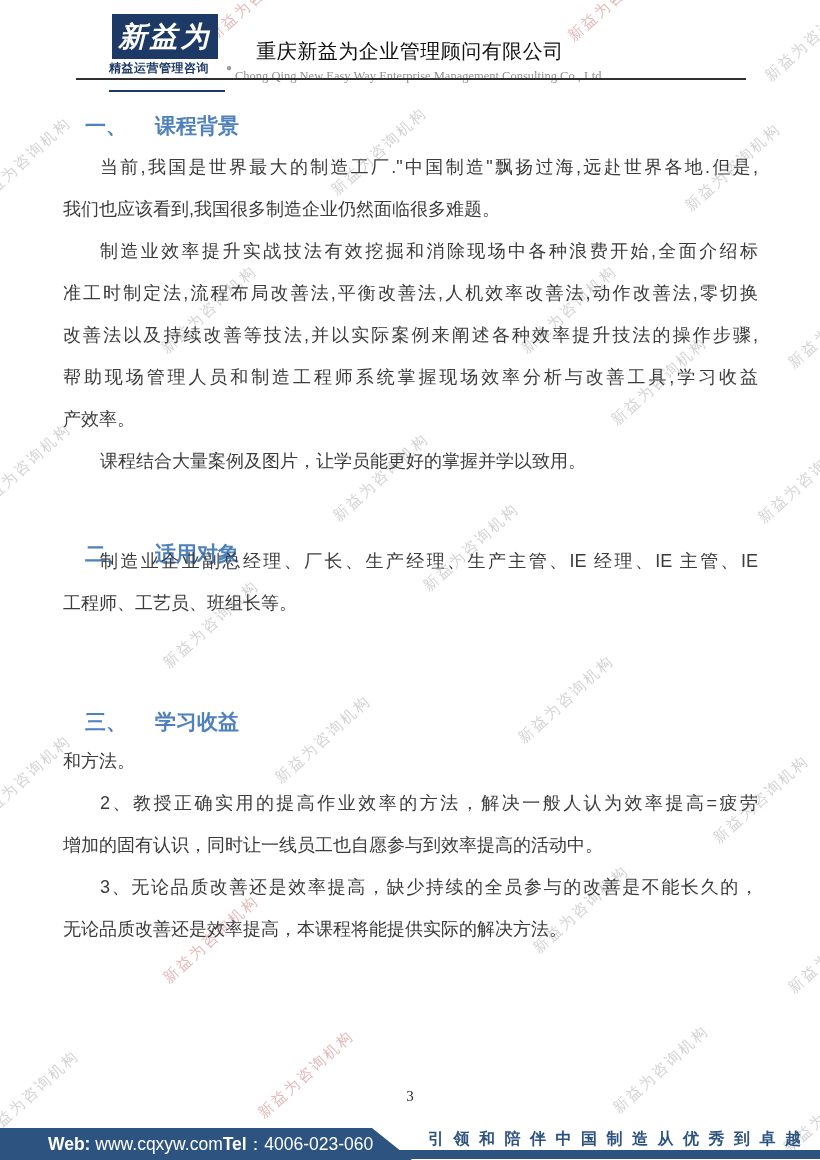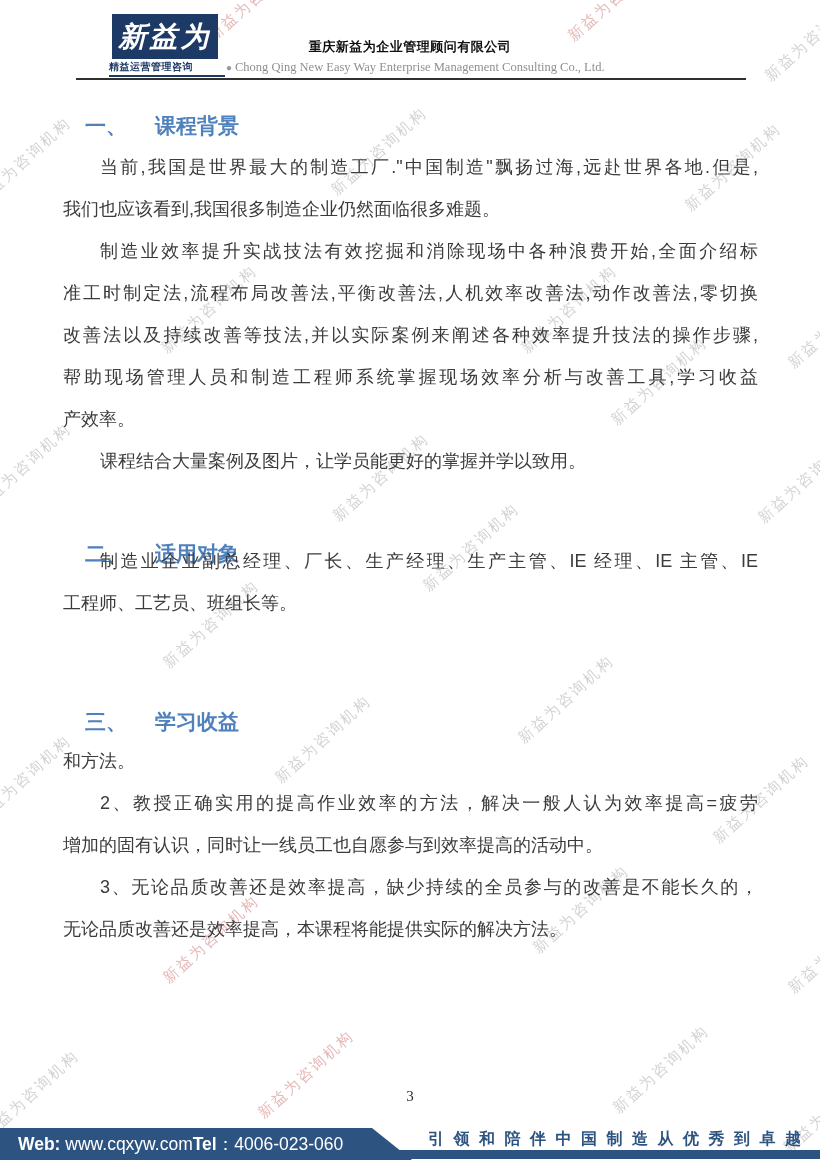--- a/index.html
+++ b/index.html
@@ -19,28 +19,28 @@
   
   .hdr { position:absolute; z-index:2; }
   .logo-box {
     left:112px; top:14px; width:106px; height:45px;
     background:#1d3a66; color:#ffffff;
     font-size:28px; font-weight:bold; font-style:italic;
     letter-spacing:3px; text-align:center; line-height:45px;
   }
   .logo-tagline {
     left:109px; top:60px; width:116px;
-    color:#1d3a66; font-size:10px; font-weight:bold;
+    color:#1d3a66; font-size:12px; font-weight:bold;
     letter-spacing:0.5px; white-space:nowrap;
-    border-bottom:2px solid #1d3a66; padding-bottom:1px;
+    border-bottom:2px solid #1d3a66; padding-bottom:13px;
   }
   .logo-dot { left:226px; top:62px; color:#9a9a9a; font-size:10px; }
   .company { left:235px; top:38px; width:350px; text-align:center; }
   .company-cn {
-    font-size:13px; font-weight:bold; color:#101010; letter-spacing:0.5px;
+    font-size:20px; font-weight:normal; color:#101010; letter-spacing:0.5px;
     white-space:nowrap;
   }
   .company-en {
     margin-top:4px; font-family:"Liberation Serif", serif;
     font-size:12.5px; color:#8f8f8f; white-space:nowrap;
   }
   .hdr-rule { left:76px; top:78px; width:670px; height:2px; background:#303030; }
   
   .sec-head {
     position:absolute; z-index:2; left:85px; display:flex;
@@ -61,21 +61,21 @@
     font-size:15px; color:#2e2e2e;
   }
   .foot-strip {
     position:absolute; z-index:1; left:0; top:1150px; width:820px; height:9px;
     background:#2d5381;
   }
   .foot-left {
     position:absolute; z-index:2; left:0; top:1128px; width:412px; height:32px;
     background:#2d5381; color:#ffffff;
     clip-path:polygon(0 0, 372px 0, 412px 32px, 0 32px);
-    font-size:17.5px; line-height:32px; padding-left:18px; box-sizing:border-box;
+    font-size:17.5px; line-height:32px; padding-left:48px; box-sizing:border-box;
     white-space:nowrap;
   }
   .foot-left b { font-weight:bold; }
   .foot-slogan {
     position:absolute; z-index:2; left:428px; top:1129px;
     color:#2d5381; font-weight:bold; font-size:16px;
     letter-spacing:9.5px; white-space:nowrap;
   }
 </style>
 </head>

